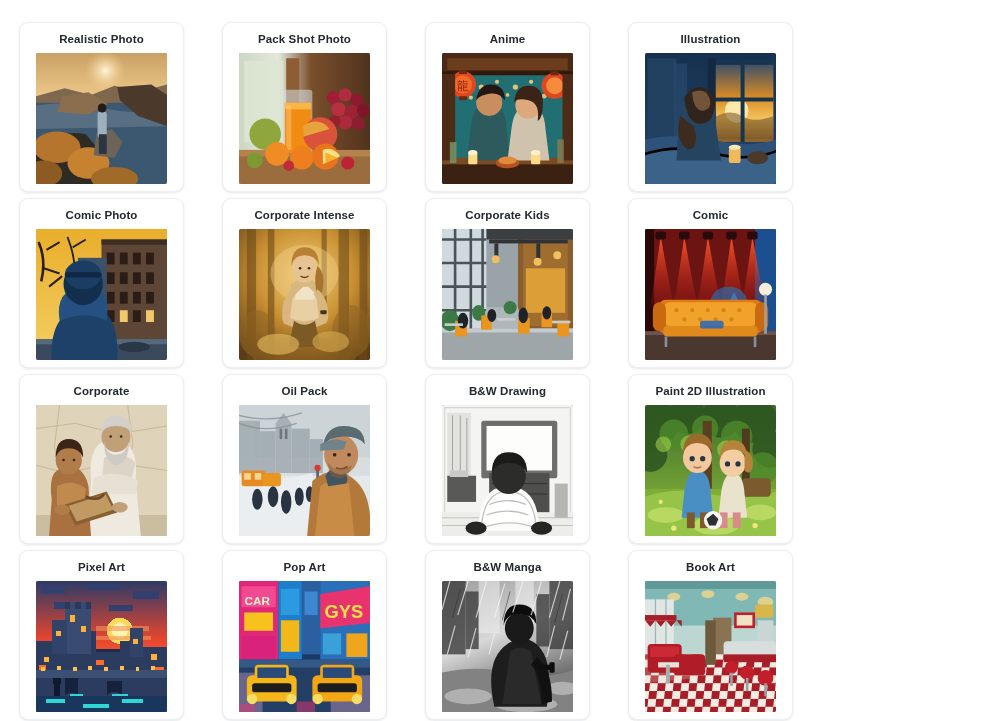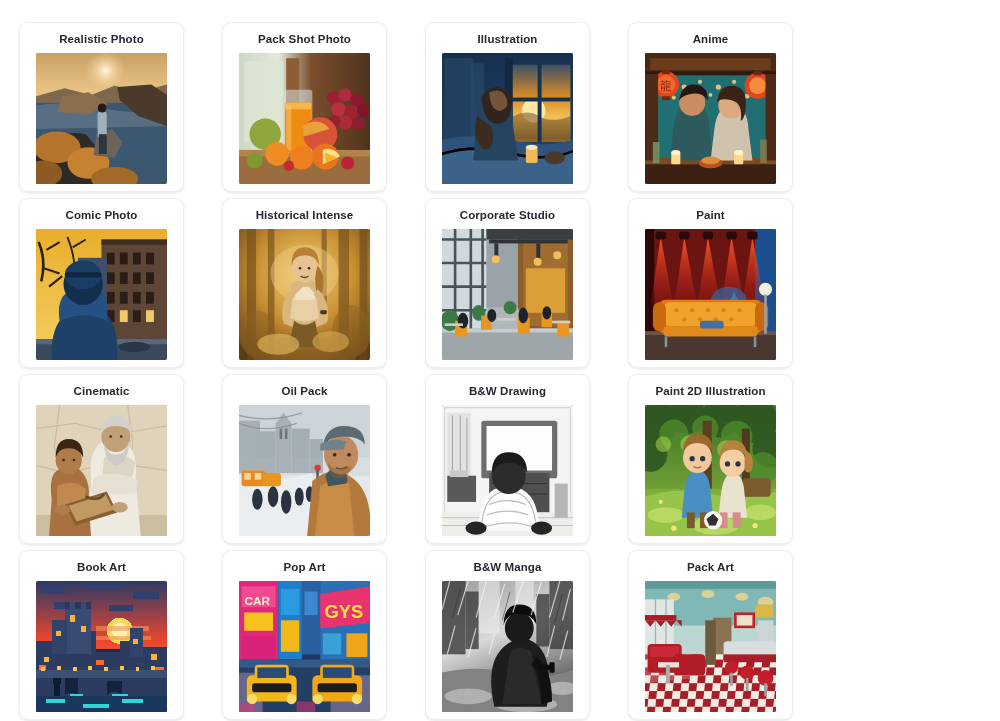--- a/index.html
+++ b/index.html
@@ -124,59 +124,20 @@
 <circle cx="66" cy="79" r="10" fill="#e8741c"></circle>
 <path d="M64 74 a10 10 0 0 1 13 5 l-13 6 z" fill="#fbe08a"></path>
 <path d="M66 76 l9 4 -9 4 z" fill="#f6b02a"></path>
 <circle cx="83" cy="84" r="5" fill="#bd2433"></circle>
 <circle cx="38" cy="86" r="4" fill="#c32a38"></circle>
 <circle cx="12" cy="82" r="6" fill="#7d9a32"></circle>
 </svg>
         </div>
       </div>
       <div class="card">
-        <div class="card-title">Illustration</div>
-        <div class="thumb">
-<svg viewBox="0 0 100 100">
-            <defs>
-<linearGradient id="win3" x1="0" y1="0" x2="0" y2="1">
-                <stop offset="0" stop-color="#2f4a6e"></stop>
-                <stop offset="0.45" stop-color="#d98b24"></stop>
-                <stop offset="0.7" stop-color="#f3c05a"></stop>
-                <stop offset="1" stop-color="#8a5f2a"></stop>
-              </linearGradient>
-<linearGradient id="rm3" x1="0" y1="0" x2="0" y2="1">
-                <stop offset="0" stop-color="#16314f"></stop>
-                <stop offset="1" stop-color="#24436a"></stop>
-              </linearGradient>
-            </defs>
-<rect width="100" height="100" fill="url(#rm3)"></rect>
-<rect x="52" y="6" width="46" height="62" fill="url(#win3)"></rect>
-<circle cx="70" cy="44" r="9" fill="#ffe9a8"></circle>
-<path d="M52 50 q12 -8 22 -2 q10 6 24 0 l0 18 -46 0 z" fill="#6d5126" opacity="0.55"></path>
-<rect x="52" y="6" width="46" height="3" fill="#17344f"></rect>
-<rect x="73" y="6" width="3" height="62" fill="#17344f"></rect>
-<rect x="52" y="34" width="46" height="3" fill="#17344f"></rect>
-<rect x="48" y="4" width="6" height="66" fill="#12293f"></rect>
-<rect x="2" y="4" width="22" height="64" fill="#22405f"></rect>
-<rect x="22" y="8" width="10" height="56" fill="#2b4c6e" opacity="0.6"></rect>
-<path d="M0 66 q30 -6 60 2 q22 4 40 -2 l0 34 -100 0 z" fill="#2e5279"></path>
-<path d="M0 76 q26 -8 54 0 q26 6 46 -2 l0 26 -100 0 z" fill="#3a6somename"></path>
-<path d="M0 78 q26 -8 54 0 q26 6 46 -2 l0 24 -100 0 z" fill="#3b6389"></path>
-<path d="M26 52 q6 -22 18 -20 q12 2 10 22 l4 28 -34 0 z" fill="#24445f"></path>
-<path d="M30 34 q8 -12 18 -6 q8 6 4 18 q-2 8 -10 8 q-10 0 -12 -20z" fill="#31241c"></path>
-<path d="M27 48 q-4 14 2 22 q4 6 8 2 q4 -6 0 -16 z" fill="#3d2b1f"></path>
-<path d="M36 30 q10 -4 13 4 q3 8 -4 10 q-8 1 -9 -14z" fill="#a87b55" opacity="0.55"></path>
-<rect x="64" y="72" width="9" height="12" rx="2" fill="#f0b95c"></rect>
-<ellipse cx="68.5" cy="72" rx="4.5" ry="2" fill="#fde9b4"></ellipse>
-<ellipse cx="86" cy="80" rx="8" ry="5" fill="#4b3a2a"></ellipse>
-</svg>
-        </div>
-      </div>
-      <div class="card">
         <div class="card-title">Anime</div>
         <div class="thumb">
 <svg viewBox="0 0 100 100">
 <rect width="100" height="100" fill="#1d6166"></rect>
 <rect width="100" height="100" fill="#2b8a8c" opacity="0.35"></rect>
 <rect y="0" width="100" height="16" fill="#4a2a16"></rect>
 <rect x="4" y="4" width="92" height="9" fill="#6b3d1d"></rect>
 <rect x="0" y="14" width="100" height="3" fill="#30190c"></rect>
 <rect x="0" y="84" width="100" height="16" fill="#3a2112"></rect>
 <rect x="0" y="80" width="100" height="5" fill="#7b4a22"></rect>
@@ -210,20 +171,59 @@
 <ellipse cx="50" cy="82" rx="7" ry="3" fill="#e08a3c"></ellipse>
 <rect x="20" y="76" width="7" height="9" rx="1" fill="#ffd98a"></rect>
 <ellipse cx="23.5" cy="76" rx="3.5" ry="2" fill="#fff3cf"></ellipse>
 <rect x="68" y="76" width="7" height="9" rx="1" fill="#ffd98a"></rect>
 <ellipse cx="71.5" cy="76" rx="3.5" ry="2" fill="#fff3cf"></ellipse>
 <rect x="6" y="68" width="5" height="16" fill="#7b9b6d" opacity="0.8"></rect>
 <rect x="88" y="66" width="5" height="18" fill="#8a7d4e" opacity="0.8"></rect>
 </svg>
         </div>
       </div>
+      <div class="card">
+        <div class="card-title">Illustration</div>
+        <div class="thumb">
+<svg viewBox="0 0 100 100">
+            <defs>
+<linearGradient id="win3" x1="0" y1="0" x2="0" y2="1">
+                <stop offset="0" stop-color="#2f4a6e"></stop>
+                <stop offset="0.45" stop-color="#d98b24"></stop>
+                <stop offset="0.7" stop-color="#f3c05a"></stop>
+                <stop offset="1" stop-color="#8a5f2a"></stop>
+              </linearGradient>
+<linearGradient id="rm3" x1="0" y1="0" x2="0" y2="1">
+                <stop offset="0" stop-color="#16314f"></stop>
+                <stop offset="1" stop-color="#24436a"></stop>
+              </linearGradient>
+            </defs>
+<rect width="100" height="100" fill="url(#rm3)"></rect>
+<rect x="52" y="6" width="46" height="62" fill="url(#win3)"></rect>
+<circle cx="70" cy="44" r="9" fill="#ffe9a8"></circle>
+<path d="M52 50 q12 -8 22 -2 q10 6 24 0 l0 18 -46 0 z" fill="#6d5126" opacity="0.55"></path>
+<rect x="52" y="6" width="46" height="3" fill="#17344f"></rect>
+<rect x="73" y="6" width="3" height="62" fill="#17344f"></rect>
+<rect x="52" y="34" width="46" height="3" fill="#17344f"></rect>
+<rect x="48" y="4" width="6" height="66" fill="#12293f"></rect>
+<rect x="2" y="4" width="22" height="64" fill="#22405f"></rect>
+<rect x="22" y="8" width="10" height="56" fill="#2b4c6e" opacity="0.6"></rect>
+<path d="M0 66 q30 -6 60 2 q22 4 40 -2 l0 34 -100 0 z" fill="#2e5279"></path>
+<path d="M0 76 q26 -8 54 0 q26 6 46 -2 l0 26 -100 0 z" fill="#3a6somename"></path>
+<path d="M0 78 q26 -8 54 0 q26 6 46 -2 l0 24 -100 0 z" fill="#3b6389"></path>
+<path d="M26 52 q6 -22 18 -20 q12 2 10 22 l4 28 -34 0 z" fill="#24445f"></path>
+<path d="M30 34 q8 -12 18 -6 q8 6 4 18 q-2 8 -10 8 q-10 0 -12 -20z" fill="#31241c"></path>
+<path d="M27 48 q-4 14 2 22 q4 6 8 2 q4 -6 0 -16 z" fill="#3d2b1f"></path>
+<path d="M36 30 q10 -4 13 4 q3 8 -4 10 q-8 1 -9 -14z" fill="#a87b55" opacity="0.55"></path>
+<rect x="64" y="72" width="9" height="12" rx="2" fill="#f0b95c"></rect>
+<ellipse cx="68.5" cy="72" rx="4.5" ry="2" fill="#fde9b4"></ellipse>
+<ellipse cx="86" cy="80" rx="8" ry="5" fill="#4b3a2a"></ellipse>
+</svg>
+        </div>
+      </div>
     </div>
     <div class="row">
       <div class="card">
         <div class="card-title">Comic Photo</div>
         <div class="thumb">
 <svg viewBox="0 0 100 100">
             <defs>
 <linearGradient id="sk5" x1="0" y1="0" x2="0" y2="1">
                 <stop offset="0" stop-color="#e9ae2c"></stop>
                 <stop offset="1" stop-color="#f3cf63"></stop>
@@ -269,21 +269,21 @@
 <path d="M12 100 q-2 -38 26 -40 q26 -2 24 40z" fill="#1d4168"></path>
 <path d="M18 70 q-4 -24 18 -26 q22 -2 18 26 q-16 -8 -36 0z" fill="#245082"></path>
 <ellipse cx="36" cy="42" rx="15" ry="16" fill="#132f4e"></ellipse>
 <ellipse cx="36" cy="35" rx="14" ry="11" fill="#1a3d63"></ellipse>
 <rect x="22" y="33" width="28" height="4" rx="2" fill="#0f2740"></rect>
 <ellipse cx="75" cy="90" rx="12" ry="4" fill="#2a3746"></ellipse>
 </svg>
         </div>
       </div>
       <div class="card">
-        <div class="card-title">Historical Intense</div>
+        <div class="card-title">Corporate Intense</div>
         <div class="thumb">
 <svg viewBox="0 0 100 100">
             <defs>
 <radialGradient id="g6" cx="0.5" cy="0.35" r="0.75">
                 <stop offset="0" stop-color="#f3d078"></stop>
                 <stop offset="0.5" stop-color="#c88f32"></stop>
                 <stop offset="1" stop-color="#5c3c14"></stop>
               </radialGradient>
             </defs>
 <rect width="100" height="100" fill="url(#g6)"></rect>
@@ -312,21 +312,21 @@
 <path d="M40 46 q-8 8 -7 22 q1 6 4 2 q1 -14 6 -20z" fill="#d9b67e"></path>
 <path d="M60 46 q9 8 8 22 q-1 7 -5 2 q0 -14 -6 -20z" fill="#d9b67e"></path>
 <rect x="62" y="62" width="5" height="3" rx="1" fill="#4c3317"></rect>
 <path d="M42 70 q8 6 16 0 l4 20 -24 0z" fill="#7c5a26"></path>
 <ellipse cx="30" cy="88" rx="16" ry="8" fill="#e0b75e" opacity="0.65"></ellipse>
 <ellipse cx="70" cy="86" rx="14" ry="8" fill="#d7ab50" opacity="0.6"></ellipse>
 </svg>
         </div>
       </div>
       <div class="card">
-        <div class="card-title">Corporate Studio</div>
+        <div class="card-title">Corporate Kids</div>
         <div class="thumb">
 <svg viewBox="0 0 100 100">
 <rect width="100" height="100" fill="#b9bdbd"></rect>
 <rect x="0" y="0" width="34" height="84" fill="#cfd9de"></rect>
 <g stroke="#4a5358" stroke-width="2" fill="none">
 <path d="M0 8 H34 M0 26 H34 M0 44 H34 M0 62 H34"></path>
 <path d="M10 0 V84 M22 0 V84 M31 0 V84"></path>
             </g>
 <rect x="34" y="0" width="24" height="60" fill="#9aa3a8"></rect>
 <rect x="58" y="0" width="42" height="76" fill="#8a5e2c"></rect>
@@ -366,21 +366,21 @@
             </g>
 <g fill="#c9ced1">
 <rect x="2" y="72" width="14" height="2"></rect>
               <rect x="42" y="68" width="14" height="2"></rect>
               <rect x="84" y="70" width="14" height="2"></rect>
             </g>
 </svg>
         </div>
       </div>
       <div class="card">
-        <div class="card-title">Paint</div>
+        <div class="card-title">Comic</div>
         <div class="thumb">
 <svg viewBox="0 0 100 100">
             <defs>
 <linearGradient id="beam8" x1="0" y1="0" x2="0" y2="1">
                 <stop offset="0" stop-color="#ff5a2a" stop-opacity="0.95"></stop>
                 <stop offset="1" stop-color="#c21818" stop-opacity="0.1"></stop>
               </linearGradient>
             </defs>
 <rect width="100" height="100" fill="#3a0c0c"></rect>
 <rect x="6" y="0" width="78" height="78" fill="#6b1412"></rect>
@@ -425,21 +425,21 @@
             </g>
 <rect x="42" y="70" width="18" height="6" rx="2" fill="#1a63c9" opacity="0.8"></rect>
 <circle cx="92" cy="46" r="5" fill="#f5f0dc"></circle>
 <rect x="91" y="50" width="2" height="30" fill="#9aa0a4"></rect>
 </svg>
         </div>
       </div>
     </div>
     <div class="row">
       <div class="card">
-        <div class="card-title">Cinematic</div>
+        <div class="card-title">Corporate</div>
         <div class="thumb">
 <svg viewBox="0 0 100 100">
 <rect width="100" height="100" fill="#e7dcc6"></rect>
 <rect width="100" height="100" fill="#d8c9ab" opacity="0.5"></rect>
 <g stroke="#c3b291" stroke-width="0.7" fill="none" opacity="0.9">
 <path d="M0 18 L30 14 L62 22 L100 16"></path>
               <path d="M0 46 L24 52 L58 44 L100 50"></path>
 <path d="M18 0 L14 32 L22 70 L16 100"></path>
               <path d="M70 0 L74 30 L66 62 L72 100"></path>
             </g>
@@ -614,21 +614,21 @@
               <circle cx="22" cy="94" r="2"></circle>
               <circle cx="84" cy="92" r="2"></circle>
               <circle cx="12" cy="74" r="1.6"></circle>
             </g>
 </svg>
         </div>
       </div>
     </div>
     <div class="row">
       <div class="card">
-        <div class="card-title">Book Art</div>
+        <div class="card-title">Pixel Art</div>
         <div class="thumb">
 <svg viewBox="0 0 100 100" shape-rendering="crispEdges">
             <defs>
 <linearGradient id="px13" x1="0" y1="0" x2="0" y2="1">
                 <stop offset="0" stop-color="#2d3b66"></stop>
                 <stop offset="0.45" stop-color="#e8452e"></stop>
                 <stop offset="0.75" stop-color="#f2793a"></stop>
               </linearGradient>
             </defs>
 <rect width="100" height="100" fill="url(#px13)"></rect>
@@ -787,21 +787,21 @@
 <path d="M6 0 L0 22 M20 0 L12 26 M34 0 L26 28 M48 2 L40 28 M62 0 L54 24 M76 0 L68 26 M90 0 L82 28 M98 6 L92 30"></path>
 <path d="M10 34 L4 56 M26 36 L20 58 M86 34 L80 58 M96 38 L90 60 M40 40 L36 56"></path>
             </g>
 <g stroke="#2a2a2a" stroke-width="0.7" opacity="0.55">
 <path d="M14 6 L8 28 M52 8 L46 30 M92 10 L86 32"></path>
             </g>
 </svg>
         </div>
       </div>
       <div class="card">
-        <div class="card-title">Pack Art</div>
+        <div class="card-title">Book Art</div>
         <div class="thumb">
 <svg viewBox="0 0 100 100">
             <defs>
 <pattern id="chk" width="12" height="12" patternUnits="userSpaceOnUse" patternTransform="skewX(-6)">
 <rect width="12" height="12" fill="#f2ece2"></rect>
                 <rect width="6" height="6" fill="#a81e28"></rect>
                 <rect x="6" y="6" width="6" height="6" fill="#a81e28"></rect>
               </pattern>
             </defs>
 <rect width="100" height="100" fill="#bcd6d2"></rect>

